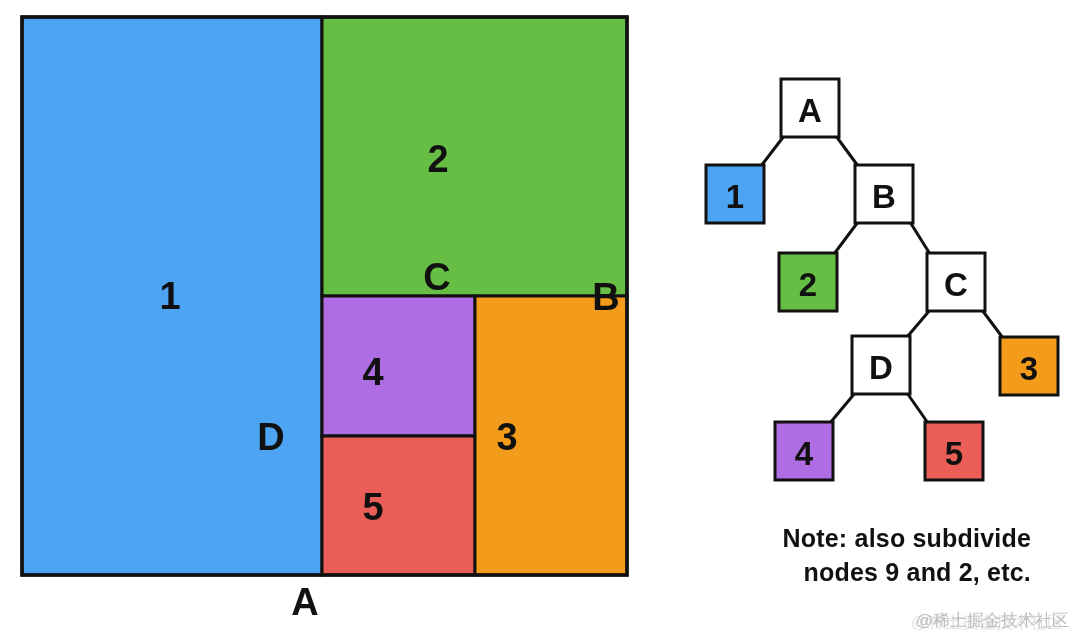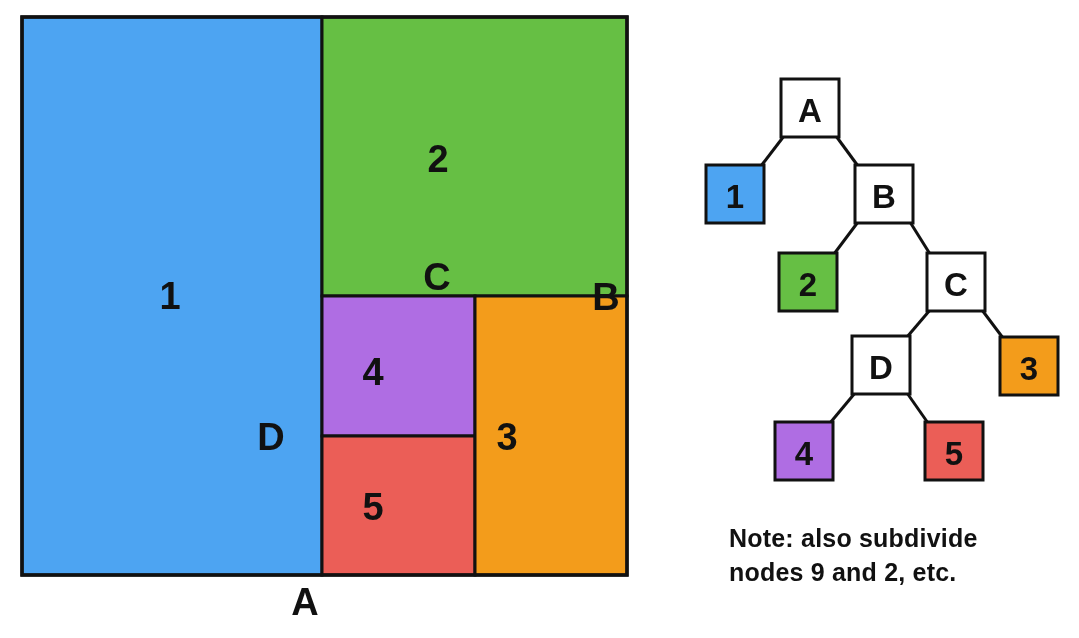--- a/index.html
+++ b/index.html
@@ -24,21 +24,21 @@
   }
   #diagram-svg text {
     font-family: "Liberation Sans", sans-serif;
     font-weight: bold;
   }
   .note {
     position: absolute;
     left: 729px;
     top: 521px;
     width: 302px;
-    text-align: left;
+    text-align: right;
     font-size: 25px;
     line-height: 34px;
     font-weight: bold;
     color: #111111;
     letter-spacing: 0.2px;
   }
   .watermark {
     position: absolute;
     right: 10px;
     bottom: 6px;
@@ -94,13 +94,14 @@
       <text x="804" y="453" text-anchor="middle" dominant-baseline="central" font-size="33" fill="#111111">4</text>
       <rect x="925" y="422" width="58" height="58" fill="#EB5E57" stroke="#111111" stroke-width="3"></rect>
       <text x="954" y="453" text-anchor="middle" dominant-baseline="central" font-size="33" fill="#111111">5</text>
     </svg>
 
   <div class="note">
     <div>Note: also subdivide</div>
     <div>nodes 9 and 2, etc.</div>
   </div>
 
+  <div class="watermark">@稀土掘金技术社区</div>
 </div>
 
 </body></html>

